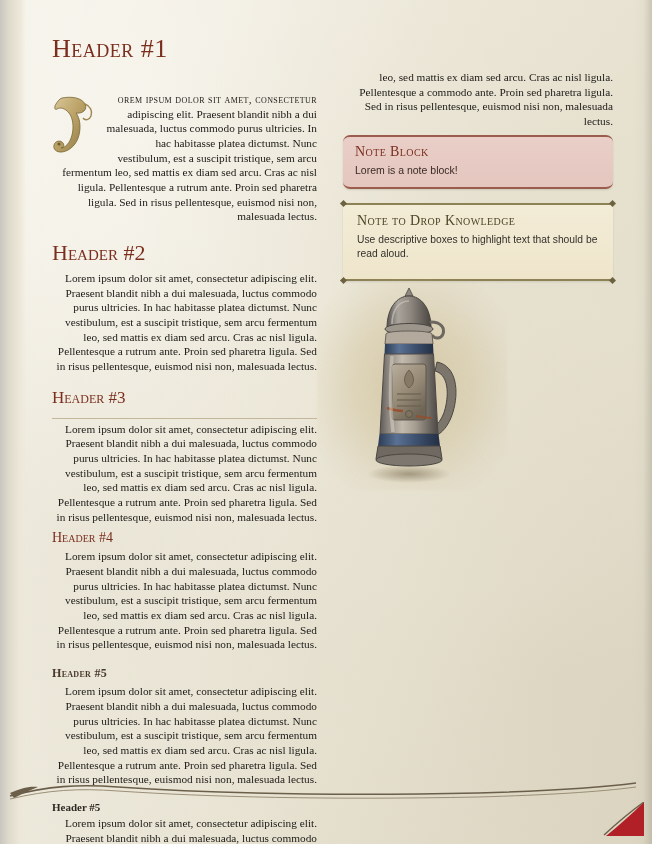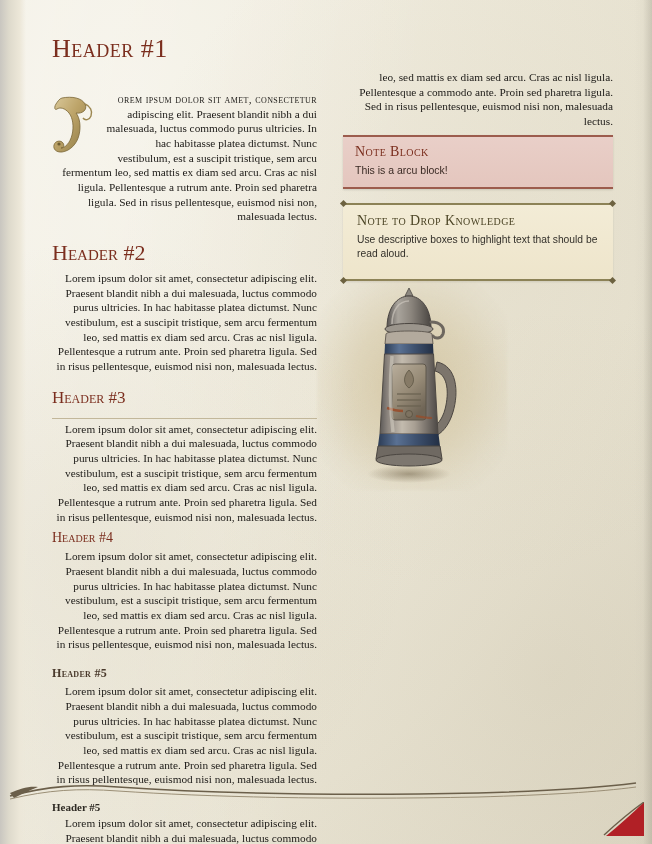--- a/index.html
+++ b/index.html
@@ -170,20 +170,21 @@
 
   
   .note-block {
     position: relative;
     margin: 6px 0 14px 0;
     background: linear-gradient(180deg, #e9cfc8 0%, #e4c6be 100%);
     border-top: 2px solid #9c5c4d;
     border-bottom: 2px solid #9c5c4d;
     padding: 7px 12px 10px 12px;
     box-shadow: 0 1px 2px rgba(0,0,0,0.12);
+    border-radius: 7px;
   }
   .note-title {
     font-family: "Liberation Serif", serif;
     font-variant: small-caps;
     color: #7b2e1e;
     font-size: 14px;
     margin: 0 0 3px 0;
     font-weight: normal;
     letter-spacing: 0.4px;
   }
@@ -319,21 +320,21 @@
       <p class="body">Lorem ipsum dolor sit amet, consectetur adipiscing elit. Praesent blandit nibh a dui malesuada, luctus commodo purus ultricies. In hac habitasse platea dictumst. Nunc vestibulum, est a suscipit tristique, sem arcu fermentum</p>
 
     </div>
 
     <div class="col-right">
 
       <p class="body">leo, sed mattis ex diam sed arcu. Cras ac nisl ligula. Pellentesque a commodo ante. Proin sed pharetra ligula. Sed in risus pellentesque, euismod nisi non, malesuada lectus.</p>
 
       <div class="note-block">
         <div class="note-title">Note Block</div>
-        <p class="note-text">This is a arcu block!</p>
+        <p class="note-text">Lorem is a note block!</p>
       </div>
 
       <div class="desc-box">
         <span class="desc-corner bl"></span>
         <span class="desc-corner br"></span>
         <div class="desc-title">Note to Drop Knowledge</div>
         <p class="desc-text">Use descriptive boxes to highlight text that should be read aloud.</p>
       </div>
 
     </div>

